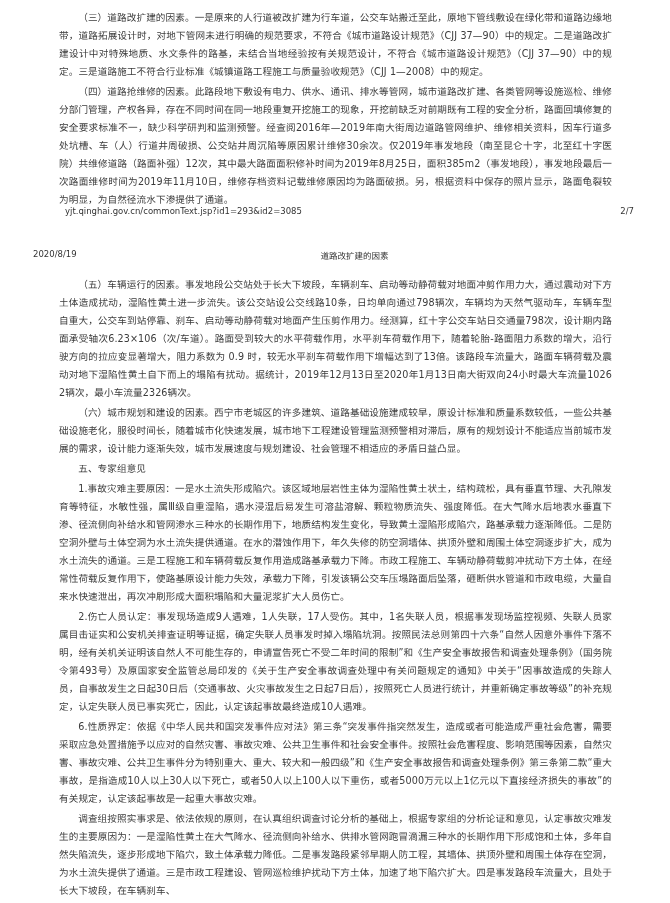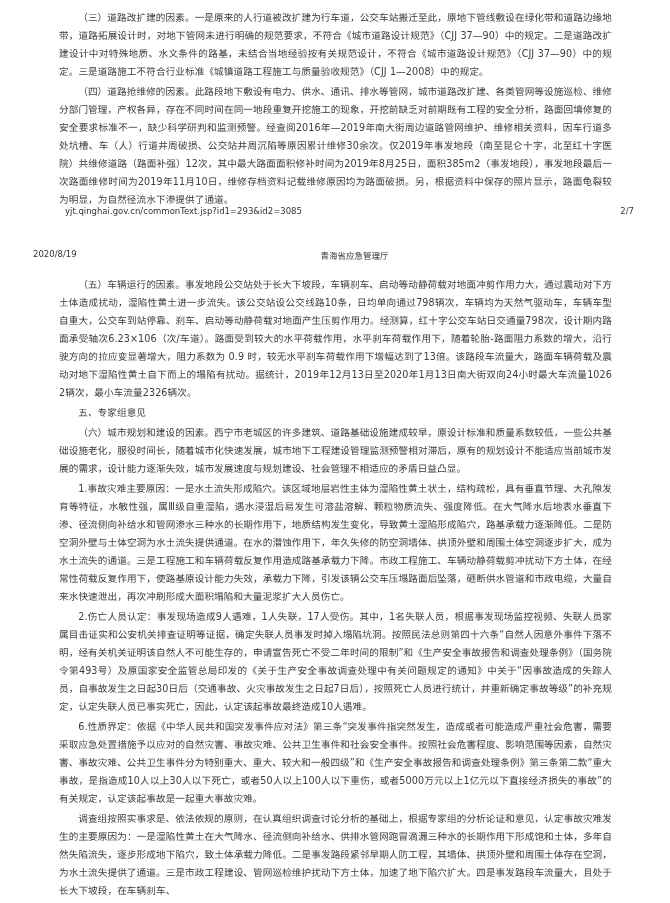--- a/index.html
+++ b/index.html
@@ -73,26 +73,26 @@
     <p>（四）道路抢维修的因素。此路段地下敷设有电力、供水、通讯、排水等管网，城市道路改扩建、各类管网等设施巡检、维修分部门管理，产权各异，存在不同时间在同一地段重复开挖施工的现象，开挖前缺乏对前期既有工程的安全分析，路面回填修复的安全要求标准不一，缺少科学研判和监测预警。经查阅2016年—2019年南大街周边道路管网维护、维修相关资料，因车行道多处坑槽、车（人）行道井周破损、公交站井周沉陷等原因累计维修30余次。仅2019年事发地段（南至昆仑十字，北至红十字医院）共维修道路（路面补强）12次，其中最大路面面积修补时间为2019年8月25日，面积385m2（事发地段），事发地段最后一次路面维修时间为2019年11月10日，维修存档资料记载维修原因均为路面破损。另，根据资料中保存的照片显示，路面龟裂较为明显，为自然径流水下渗提供了通道。</p>
   </div>
 
   <div class="print-footer">
     <span>yjt.qinghai.gov.cn/commonText.jsp?id1=293&amp;id2=3085</span>
     <span>2/7</span>
   </div>
 
   <div class="print-header">
     <span class="ph-date">2020/8/19</span>
-    <span class="ph-title">青海省应急管理厅</span>
+    <span class="ph-title">道路改扩建的因素</span>
   </div>
 
   <div class="content block-b">
     <p>（五）车辆运行的因素。事发地段公交站处于长大下坡段，车辆刹车、启动等动静荷载对地面冲剪作用力大，通过震动对下方土体造成扰动，湿陷性黄土进一步流失。该公交站设公交线路10条，日均单向通过798辆次，车辆均为天然气驱动车，车辆车型自重大，公交车到站停靠、刹车、启动等动静荷载对地面产生压剪作用力。经测算，红十字公交车站日交通量798次，设计期内路面承受轴次6.23×106（次/车道）。路面受到较大的水平荷载作用，水平刹车荷载作用下，随着轮胎-路面阻力系数的增大，沿行驶方向的拉应变显著增大，阻力系数为 0.9 时，较无水平刹车荷载作用下增幅达到了13倍。该路段车流量大，路面车辆荷载及震动对地下湿陷性黄土自下而上的塌陷有扰动。据统计，2019年12月13日至2020年1月13日南大街双向24小时最大车流量10262辆次，最小车流量2326辆次。</p>
+    <p>（六）城市规划和建设的因素。西宁市老城区的许多建筑、道路基础设施建成较早，原设计标准和质量系数较低，一些公共基础设施老化，服役时间长，随着城市化快速发展，城市地下工程建设管理监测预警相对滞后，原有的规划设计不能适应当前城市发展的需求，设计能力逐渐失效，城市发展速度与规划建设、社会管理不相适应的矛盾日益凸显。</p>
     <p>五、专家组意见</p>
-    <p>（六）城市规划和建设的因素。西宁市老城区的许多建筑、道路基础设施建成较早，原设计标准和质量系数较低，一些公共基础设施老化，服役时间长，随着城市化快速发展，城市地下工程建设管理监测预警相对滞后，原有的规划设计不能适应当前城市发展的需求，设计能力逐渐失效，城市发展速度与规划建设、社会管理不相适应的矛盾日益凸显。</p>
     <p>1.事故灾难主要原因：一是水土流失形成陷穴。该区域地层岩性主体为湿陷性黄土状土，结构疏松，具有垂直节理、大孔隙发育等特征，水敏性强，属Ⅲ级自重湿陷，遇水浸湿后易发生可溶盐溶解、颗粒物质流失、强度降低。在大气降水后地表水垂直下渗、径流侧向补给水和管网渗水三种水的长期作用下，地质结构发生变化，导致黄土湿陷形成陷穴，路基承载力逐渐降低。二是防空洞外壁与土体空洞为水土流失提供通道。在水的潜蚀作用下，年久失修的防空洞墙体、拱顶外壁和周围土体空洞逐步扩大，成为水土流失的通道。三是工程施工和车辆荷载反复作用造成路基承载力下降。市政工程施工、车辆动静荷载剪冲扰动下方土体，在经常性荷载反复作用下，使路基原设计能力失效，承载力下降，引发该辆公交车压塌路面后坠落，砸断供水管道和市政电缆，大量自来水快速泄出，再次冲刷形成大面积塌陷和大量泥浆扩大人员伤亡。</p>
     <p>2.伤亡人员认定：事发现场造成9人遇难，1人失联，17人受伤。其中，1名失联人员，根据事发现场监控视频、失联人员家属目击证实和公安机关排查证明等证据，确定失联人员事发时掉入塌陷坑洞。按照民法总则第四十六条“自然人因意外事件下落不明，经有关机关证明该自然人不可能生存的，申请宣告死亡不受二年时间的限制”和《生产安全事故报告和调查处理条例》（国务院令第493号）及原国家安全监管总局印发的《关于生产安全事故调查处理中有关问题规定的通知》中关于“因事故造成的失踪人员，自事故发生之日起30日后（交通事故、火灾事故发生之日起7日后），按照死亡人员进行统计，并重新确定事故等级”的补充规定，认定失联人员已事实死亡，因此，认定该起事故最终造成10人遇难。</p>
     <p>6.性质界定：依据《中华人民共和国突发事件应对法》第三条“突发事件指突然发生，造成或者可能造成严重社会危害，需要采取应急处置措施予以应对的自然灾害、事故灾难、公共卫生事件和社会安全事件。按照社会危害程度、影响范围等因素，自然灾害、事故灾难、公共卫生事件分为特别重大、重大、较大和一般四级”和《生产安全事故报告和调查处理条例》第三条第二款“重大事故，是指造成10人以上30人以下死亡，或者50人以上100人以下重伤，或者5000万元以上1亿元以下直接经济损失的事故”的有关规定，认定该起事故是一起重大事故灾难。</p>
     <p>调查组按照实事求是、依法依规的原则，在认真组织调查讨论分析的基础上，根据专家组的分析论证和意见，认定事故灾难发生的主要原因为：一是湿陷性黄土在大气降水、径流侧向补给水、供排水管网跑冒滴漏三种水的长期作用下形成饱和土体，多年自然失陷流失，逐步形成地下陷穴，致土体承载力降低。二是事发路段紧邻早期人防工程，其墙体、拱顶外壁和周围土体存在空洞，为水土流失提供了通道。三是市政工程建设、管网巡检维护扰动下方土体，加速了地下陷穴扩大。四是事发路段车流量大，且处于长大下坡段，在车辆刹车、</p>
   </div>
 
 </div>
 
 </body></html>

